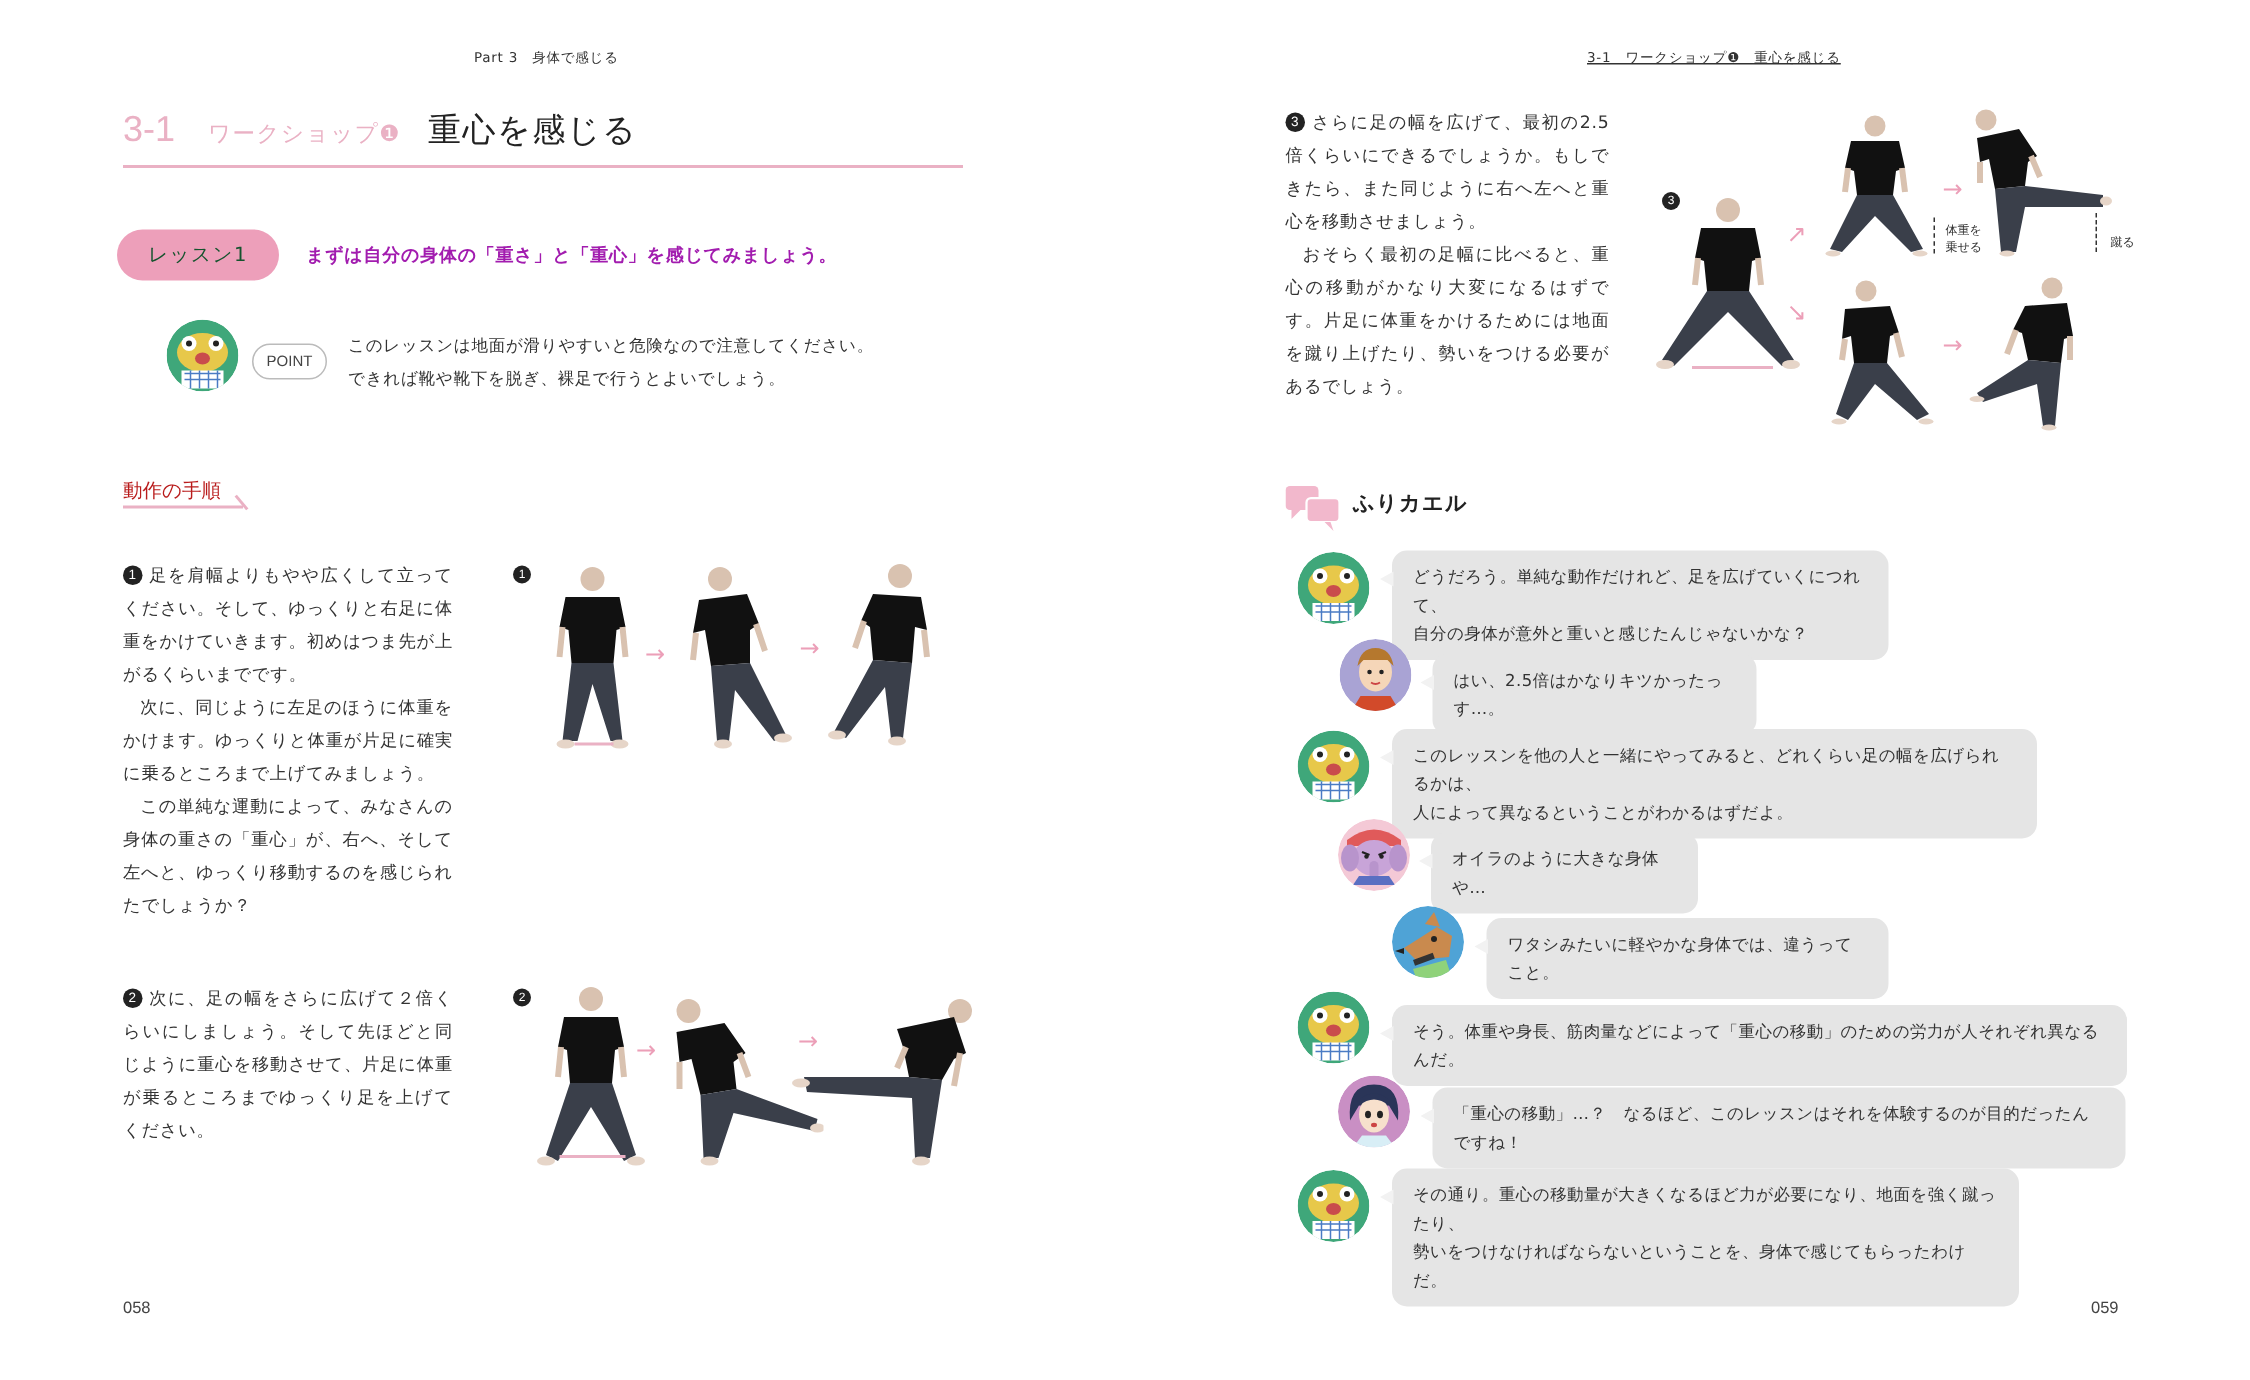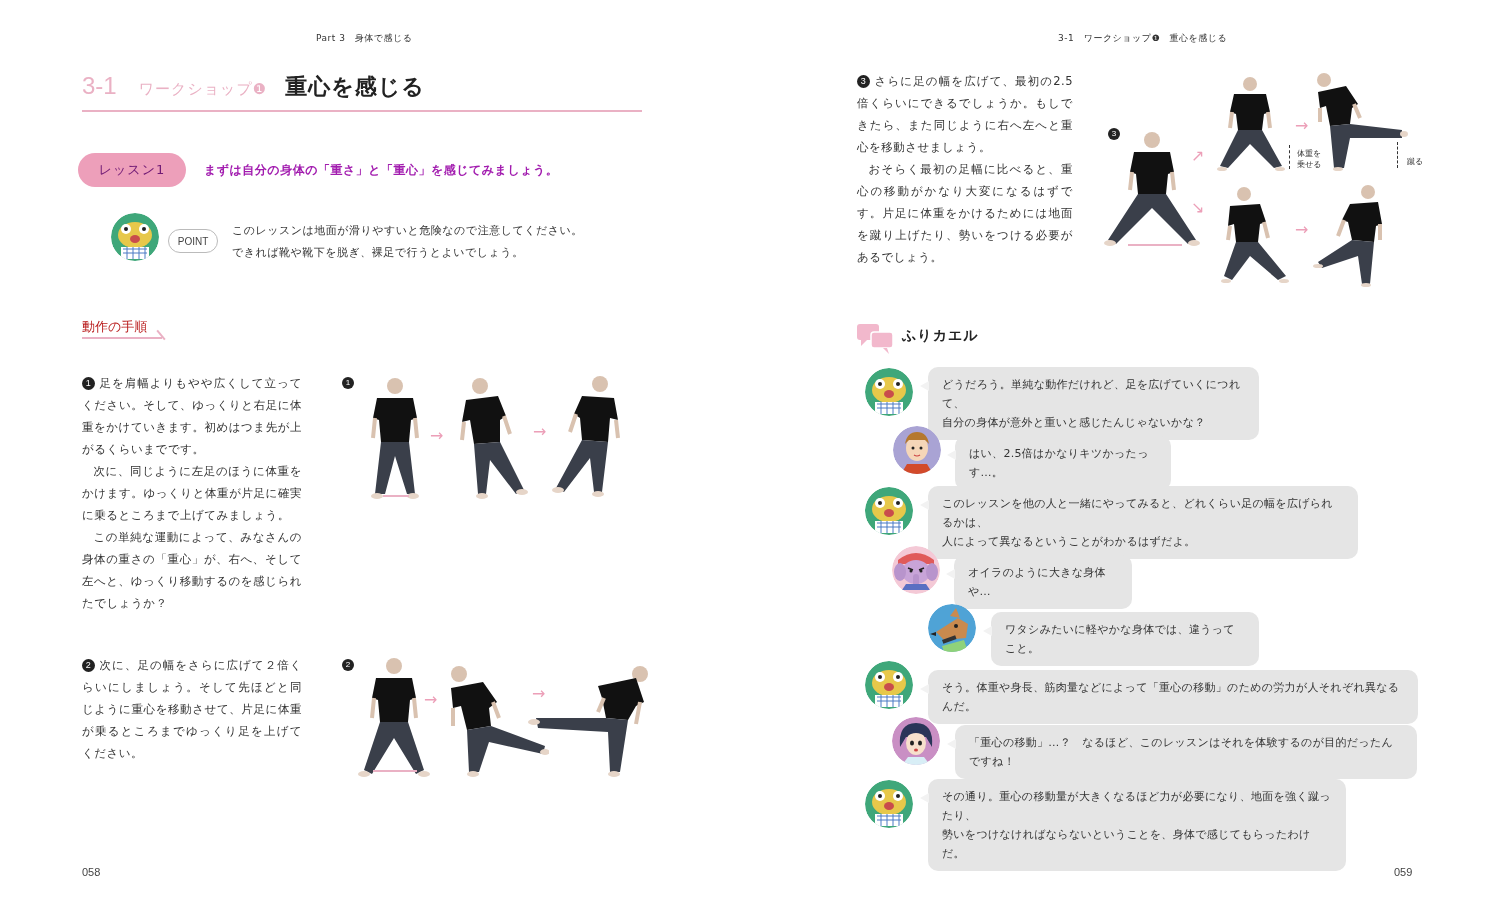--- a/index.html
+++ b/index.html
@@ -5,34 +5,34 @@
     * { box-sizing: border-box; margin: 0; padding: 0; }
     html, body { width: 1500px; height: 920px; background: #ffffff; overflow: hidden; }
     body { position: relative; font-family: "DejaVu Sans", "Liberation Sans", sans-serif; color: #333; }
 
     .page { position: absolute; top: 0; height: 672px; width: 750px; }
     .page.left { left: 0; }
     .page.right { left: 750px; }
 
     .running-head { position: absolute; top: 32px; font-size: 9px; color: #333; letter-spacing: 0.5px; }
     .page.left .running-head { left: 316px; }
-    .page.right .running-head { left: 308px; }
+    .page.right .running-head { left: 308px; text-decoration: underline; }
 
     .folio { position: absolute; top: 866px; font-size: 11px; color: #444; font-family: "Liberation Sans", sans-serif; }
     .page.left .folio { left: 82px; }
     .page.right .folio { left: 644px; }
 
     
     .title-row { position: absolute; left: 82px; top: 72px; width: 560px; height: 40px; display: flex; align-items: baseline; border-bottom: 2px solid #eab1c4; padding-bottom: 16px; }
     .title-num { font-size: 24px; color: #eab1c4; font-family: "Liberation Sans", sans-serif; margin-right: 22px; }
     .title-ws { font-size: 15px; color: #eab1c4; margin-right: 18px; letter-spacing: 1px; }
-    .title-main { font-size: 22px; color: #222; font-weight: bold; letter-spacing: 1px; }
-
-    
-    .lesson-pill { position: absolute; left: 78px; top: 153px; width: 108px; height: 34px; border-radius: 17px; background: #ed9fba; color: #701a75; font-size: 13px; display: flex; align-items: center; justify-content: center; letter-spacing: 1px; }
+    .title-main { font-size: 22px; color: #222; font-weight: normal; letter-spacing: 1px; }
+
+    
+    .lesson-pill { position: absolute; left: 78px; top: 153px; width: 108px; height: 34px; border-radius: 17px; background: #ed9fba; color: #14532d; font-size: 13px; display: flex; align-items: center; justify-content: center; letter-spacing: 1px; }
     .lesson-text { position: absolute; left: 204px; top: 162px; font-size: 12px; font-weight: bold; color: #a21caf; letter-spacing: 0.5px; }
 
     
     .avatar { position: absolute; width: 48px; height: 48px; border-radius: 50%; overflow: hidden; }
     .avatar svg { width: 100%; height: 100%; display: block; }
 
     .point-bubble { position: absolute; left: 168px; top: 229px; width: 50px; height: 24px; border: 1px solid #bbb; border-radius: 12px; font-size: 10px; color: #444; display: flex; align-items: center; justify-content: center; background: #fff; font-family: "Liberation Sans", sans-serif; }
     .point-text { position: absolute; left: 232px; top: 220px; font-size: 11px; line-height: 22px; color: #333; letter-spacing: 0.5px; }
 
     

